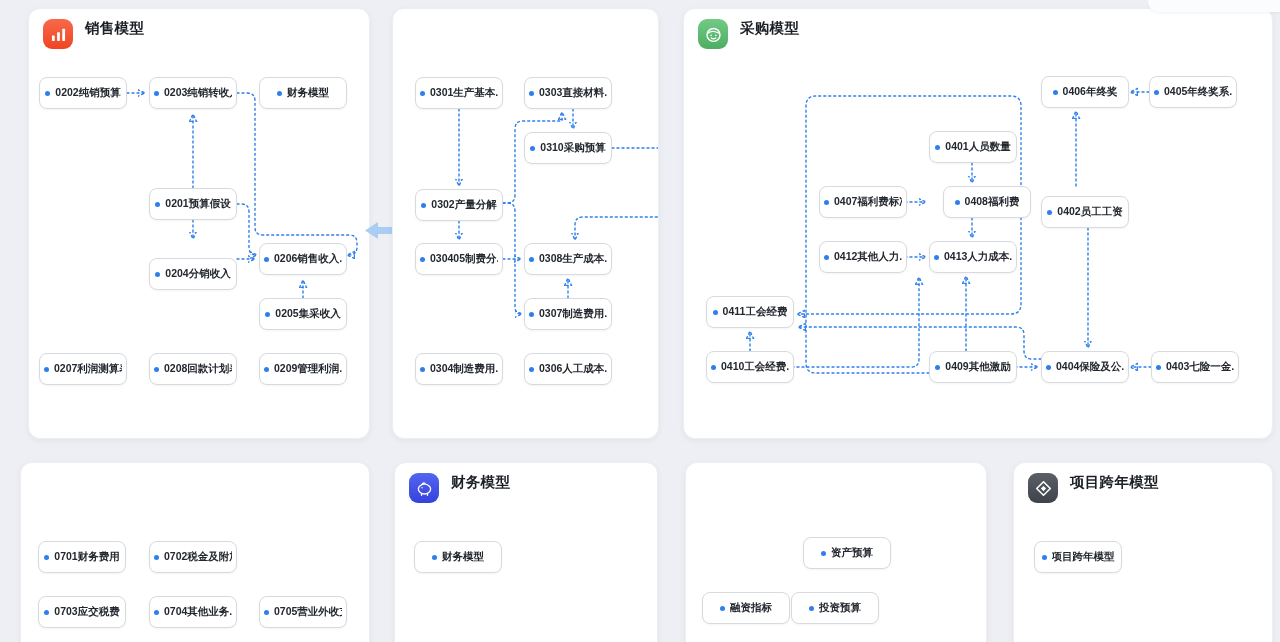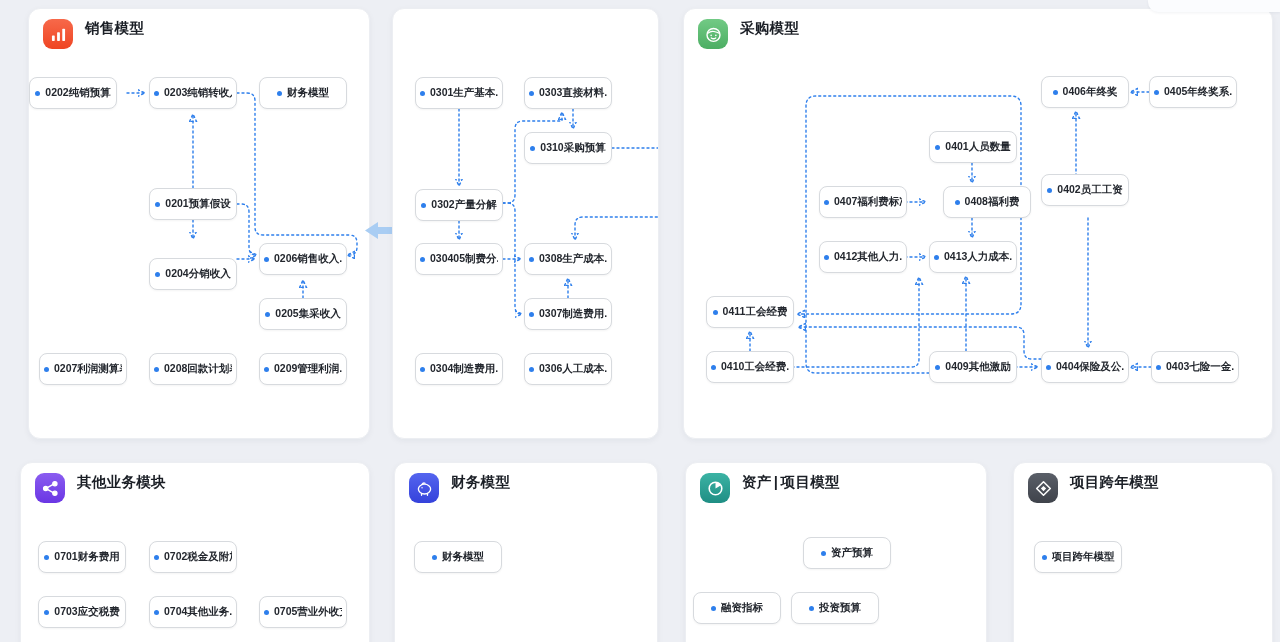--- a/index.html
+++ b/index.html
@@ -58,21 +58,21 @@
       </marker>
     </defs>
     <path d="M98,84 L115,84" marker-end="url(#ar-s)"></path>
     <path d="M164,179 L164,106" marker-end="url(#ar-s)"></path>
     <path d="M164,211 L164,229" marker-end="url(#ar-s)"></path>
     <path d="M208,250 L225,250" marker-end="url(#ar-s)"></path>
     <path d="M274,289 L274,272" marker-end="url(#ar-s)"></path>
     <path d="M208,84 H218 Q226,84 226,92 V218 Q226,226 234,226 H320 Q328,226 328,234 V238 Q328,246 320,246 L319,246" marker-end="url(#ar-s)"></path>
     <path d="M208,195 H212 Q220,195 220,203 V238 Q220,246 227,246" marker-end="url(#ar-s)"></path>
   </svg>
-  <div class="node" style="left:0;top:68px">
+  <div class="node" style="left:10px;top:68px">
       <i class="dot"></i>
       <span class="nl">0202纯销预算</span>
     </div>
   <div class="node" style="left:120px;top:68px">
       <i class="dot"></i>
       <span class="nl">0203纯销转收入</span>
     </div>
   <div class="node" style="left:230px;top:68px">
       <i class="dot"></i>
       <span class="nl">财务模型</span>
@@ -214,21 +214,21 @@
       <span class="nl">0401人员数量</span>
     </div>
   <div class="node" style="left:135px;top:177px">
       <i class="dot"></i>
       <span class="nl">0407福利费标准</span>
     </div>
   <div class="node" style="left:259px;top:177px">
       <i class="dot"></i>
       <span class="nl">0408福利费</span>
     </div>
-  <div class="node" style="left:357px;top:165px">
+  <div class="node" style="left:357px;top:187px">
       <i class="dot"></i>
       <span class="nl">0402员工工资</span>
     </div>
   <div class="node" style="left:135px;top:232px">
       <i class="dot"></i>
       <span class="nl">0412其他人力...</span>
     </div>
   <div class="node" style="left:245px;top:232px">
       <i class="dot"></i>
       <span class="nl">0413人力成本...</span>
@@ -249,33 +249,20 @@
       <i class="dot"></i>
       <span class="nl">0404保险及公...</span>
     </div>
   <div class="node" style="left:467px;top:342px">
       <i class="dot"></i>
       <span class="nl">0403七险一金...</span>
     </div>
 </section>
 
 <section class="panel" style="left:20px;top:462px;width:348px;height:200px">
-  <header class="panel-header">
-    <span class="app-icon ic-other">
-      <svg viewBox="0 0 24 24">
-          <g stroke="#fff" stroke-width="1.5" fill="#fff">
-            <path d="M8.5,11 L15,7.3 M8.5,13 L15,16.7" fill="none"></path>
-            <circle cx="6.5" cy="12" r="2.4"></circle>
-            <circle cx="17" cy="6.5" r="2.4"></circle>
-            <circle cx="17" cy="17.5" r="2.4"></circle>
-          </g>
-        </svg>
-    </span>
-    <h2 class="panel-title">其他业务模块</h2>
-  </header>
   <div class="node" style="left:17px;top:78px">
       <i class="dot"></i>
       <span class="nl">0701财务费用</span>
     </div>
   <div class="node" style="left:128px;top:78px">
       <i class="dot"></i>
       <span class="nl">0702税金及附加</span>
     </div>
   <div class="node" style="left:17px;top:133px">
       <i class="dot"></i>
@@ -305,36 +292,25 @@
     </span>
     <h2 class="panel-title">财务模型</h2>
   </header>
   <div class="node" style="left:19px;top:78px">
       <i class="dot"></i>
       <span class="nl">财务模型</span>
     </div>
 </section>
 
 <section class="panel" style="left:685px;top:462px;width:300px;height:200px">
-  <header class="panel-header">
-    <span class="app-icon ic-asset">
-      <svg viewBox="0 0 24 24">
-          <g>
-            <circle cx="12" cy="12" r="7.2" fill="none" stroke="#fff" stroke-width="1.8"></circle>
-            <path d="M12,12 L12,4.8 A7.2,7.2 0 0 1 18.3,8.4 Z" fill="#fff"></path>
-          </g>
-        </svg>
-    </span>
-    <h2 class="panel-title">资产|项目模型</h2>
-  </header>
   <div class="node" style="left:117px;top:74px">
       <i class="dot"></i>
       <span class="nl">资产预算</span>
     </div>
-  <div class="node" style="left:7px;top:129px">
+  <div class="node" style="left:16px;top:129px">
       <i class="dot"></i>
       <span class="nl">融资指标</span>
     </div>
   <div class="node" style="left:105px;top:129px">
       <i class="dot"></i>
       <span class="nl">投资预算</span>
     </div>
 </section>
 
 <section class="panel" style="left:1013px;top:462px;width:258px;height:200px">

